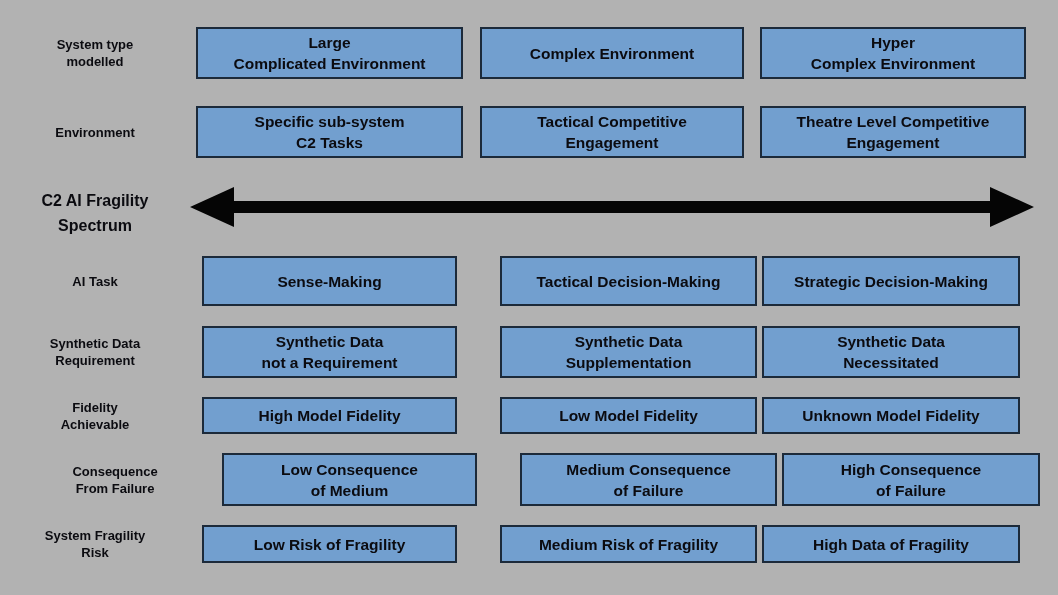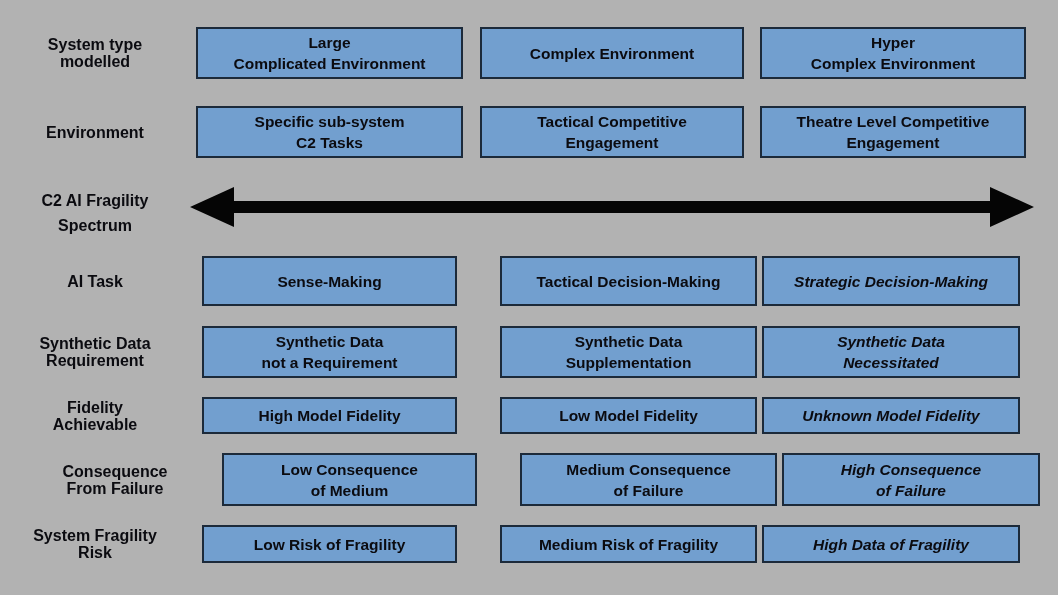--- a/index.html
+++ b/index.html
@@ -36,21 +36,21 @@
     position: absolute;
     left: 0;
     top: 0;
     bottom: 0;
     width: 190px;
     display: flex;
     align-items: center;
     justify-content: center;
     text-align: center;
     font-weight: bold;
-    font-size: 16px;
+    font-size: 13px;
     line-height: 17px;
     white-space: pre-line;
   }
   .box {
     position: absolute;
     top: 0;
     bottom: 0;
     box-sizing: border-box;
     background: var(--fill, #729fcf);
     border: 2px solid var(--stroke, #1c2a3a);
@@ -63,21 +63,21 @@
     line-height: 21px;
     white-space: pre-line;
   }
   
   .t1 { left: 196px; width: 267px; }
   .t2 { left: 480px; width: 264px; }
   .t3 { left: 760px; width: 266px; }
   
   .b1 { left: 202px; width: 255px; }
   .b2 { left: 500px; width: 257px; }
-  .b3 { left: 762px; width: 258px; font-style: italic; }
+  .b3 { left: 762px; width: 258px; }
 
   .spectrum-title {
     position: absolute;
     left: 0;
     top: 188px;
     width: 190px;
     text-align: center;
     font-weight: bold;
     font-size: 16px;
     line-height: 25px;

